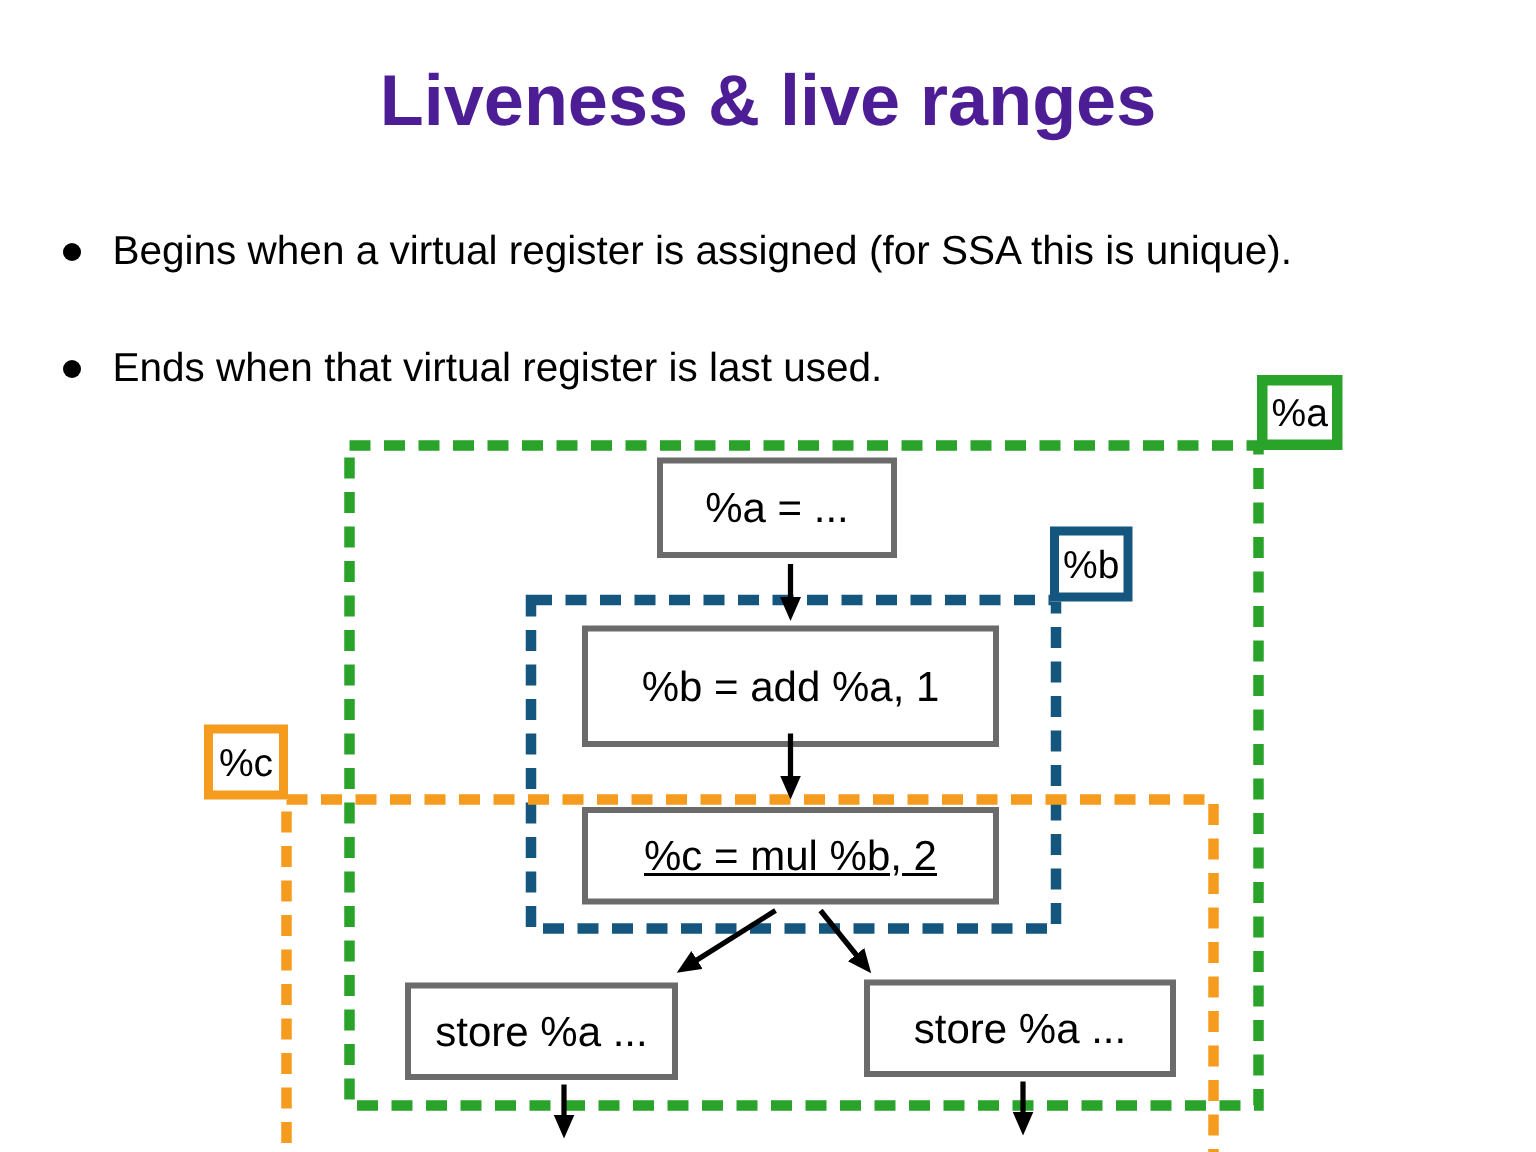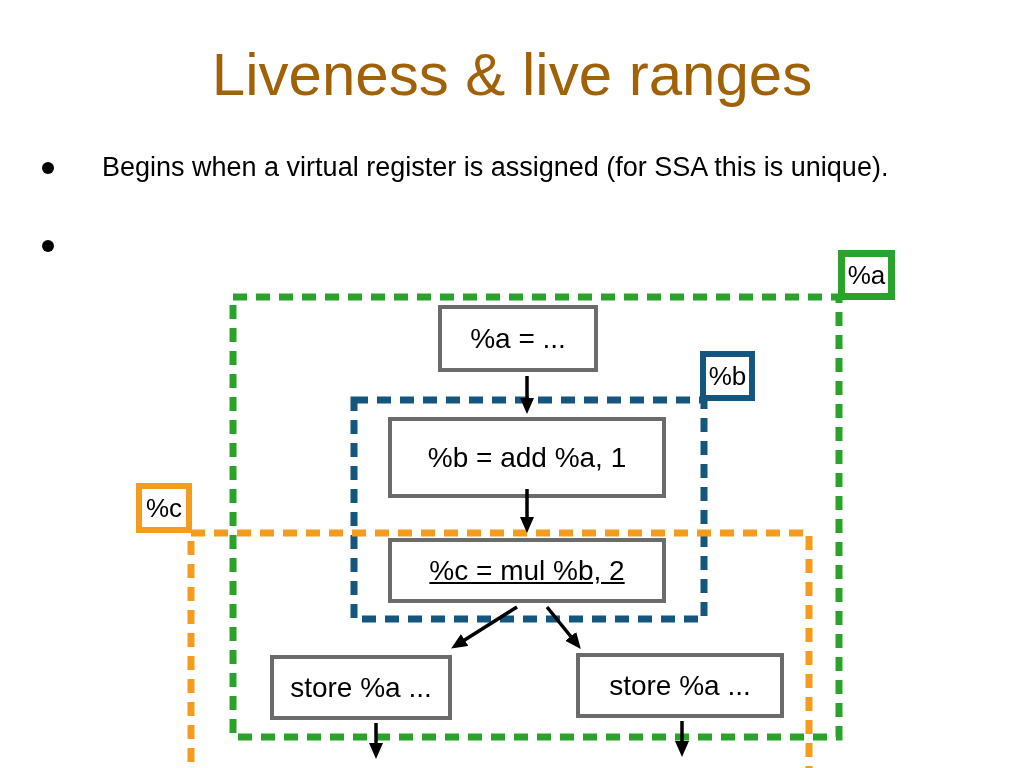--- a/index.html
+++ b/index.html
@@ -15,41 +15,41 @@
     font-family:"Liberation Sans", sans-serif;
     background:#ffffff;
     position:relative;
     overflow:hidden;
     color:var(--ink);
   }
   .slide-title{
     position:absolute;
     left:0; top:40px; width:1024px;
     text-align:center;
-    font-size:60px;
-    font-weight:400;
+    font-size:48px;
+    font-weight:700;
     letter-spacing:0px;
-    color:#a16207;
+    color:#4c1d95;
     white-space:nowrap;
   }
   .bullet{
     position:absolute;
     left:42px;
     width:950px;
     display:flex;
     align-items:flex-start;
     font-size:27px;
   }
   .bullet .dot{
     width:12px;height:12px;border-radius:50%;
     background:#000;
     margin:10px 21px 0 0;
     flex:0 0 12px;
   }
-  #bullet-1{top:152px;gap:27px;}
+  #bullet-1{top:152px;}
   #bullet-2{top:230px;}
 
   svg.layer{
     position:absolute;left:0;top:0;width:1024px;height:768px;
   }
   #ranges-layer{z-index:1;}
   #arrows-layer{z-index:3;pointer-events:none;}
 
   .node{
     position:absolute;
@@ -91,20 +91,21 @@
 </svg>
 
 <div class="slide-title">Liveness &amp; live ranges</div>
 
 <div class="bullet" id="bullet-1">
   <span class="dot"></span>
   <span>Begins when a virtual register is assigned (for SSA this is unique).</span>
 </div>
 <div class="bullet" id="bullet-2">
   <span class="dot"></span>
+  <span>Ends when that virtual register is last used.</span>
 </div>
 
 <div class="range-label" id="label-a">
   <span>%a</span>
 </div>
 <div class="range-label" id="label-b">
   <span>%b</span>
 </div>
 <div class="range-label" id="label-c">
   <span>%c</span>

